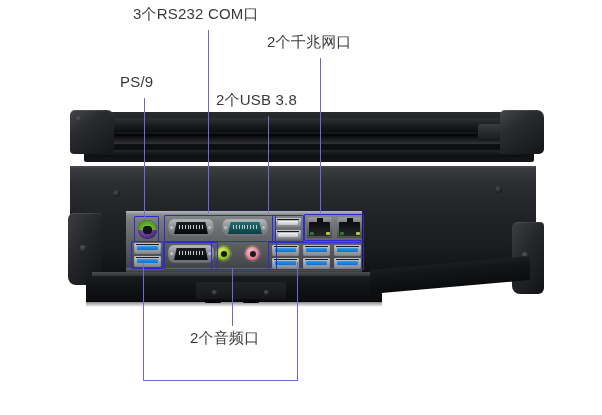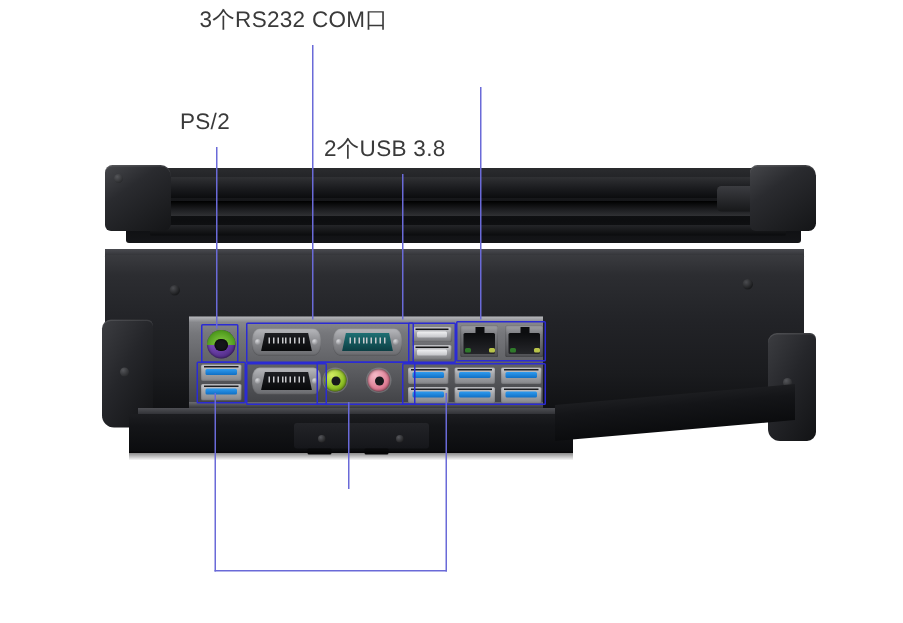--- a/index.html
+++ b/index.html
@@ -435,16 +435,18 @@
 
   <div class="leader v" style="left:268px;top:116px;height:97px;"></div>
 
   <div class="leader v" style="left:232px;top:268px;height:58px;"></div>
 
   <div class="leader v" style="left:143px;top:262px;height:119px;"></div>
   <div class="leader v" style="left:297px;top:262px;height:119px;"></div>
   <div class="leader h" style="left:143px;top:380px;width:155px;"></div>
 
   <div class="callout" style="left:133px;top:6px;">3个RS232 COM口</div>
-  <div class="callout" style="left:120px;top:74px;">PS/2</div>
+  <div class="callout" style="left:267px;top:34px;">2个千兆网口</div>
+  <div class="callout" style="left:120px;top:74px;">PS/9</div>
   <div class="callout" style="left:216px;top:92px;">2个USB 3.8</div>
+  <div class="callout" style="left:190px;top:330px;">2个音频口</div>
 
 </div>
 
 </body></html>

